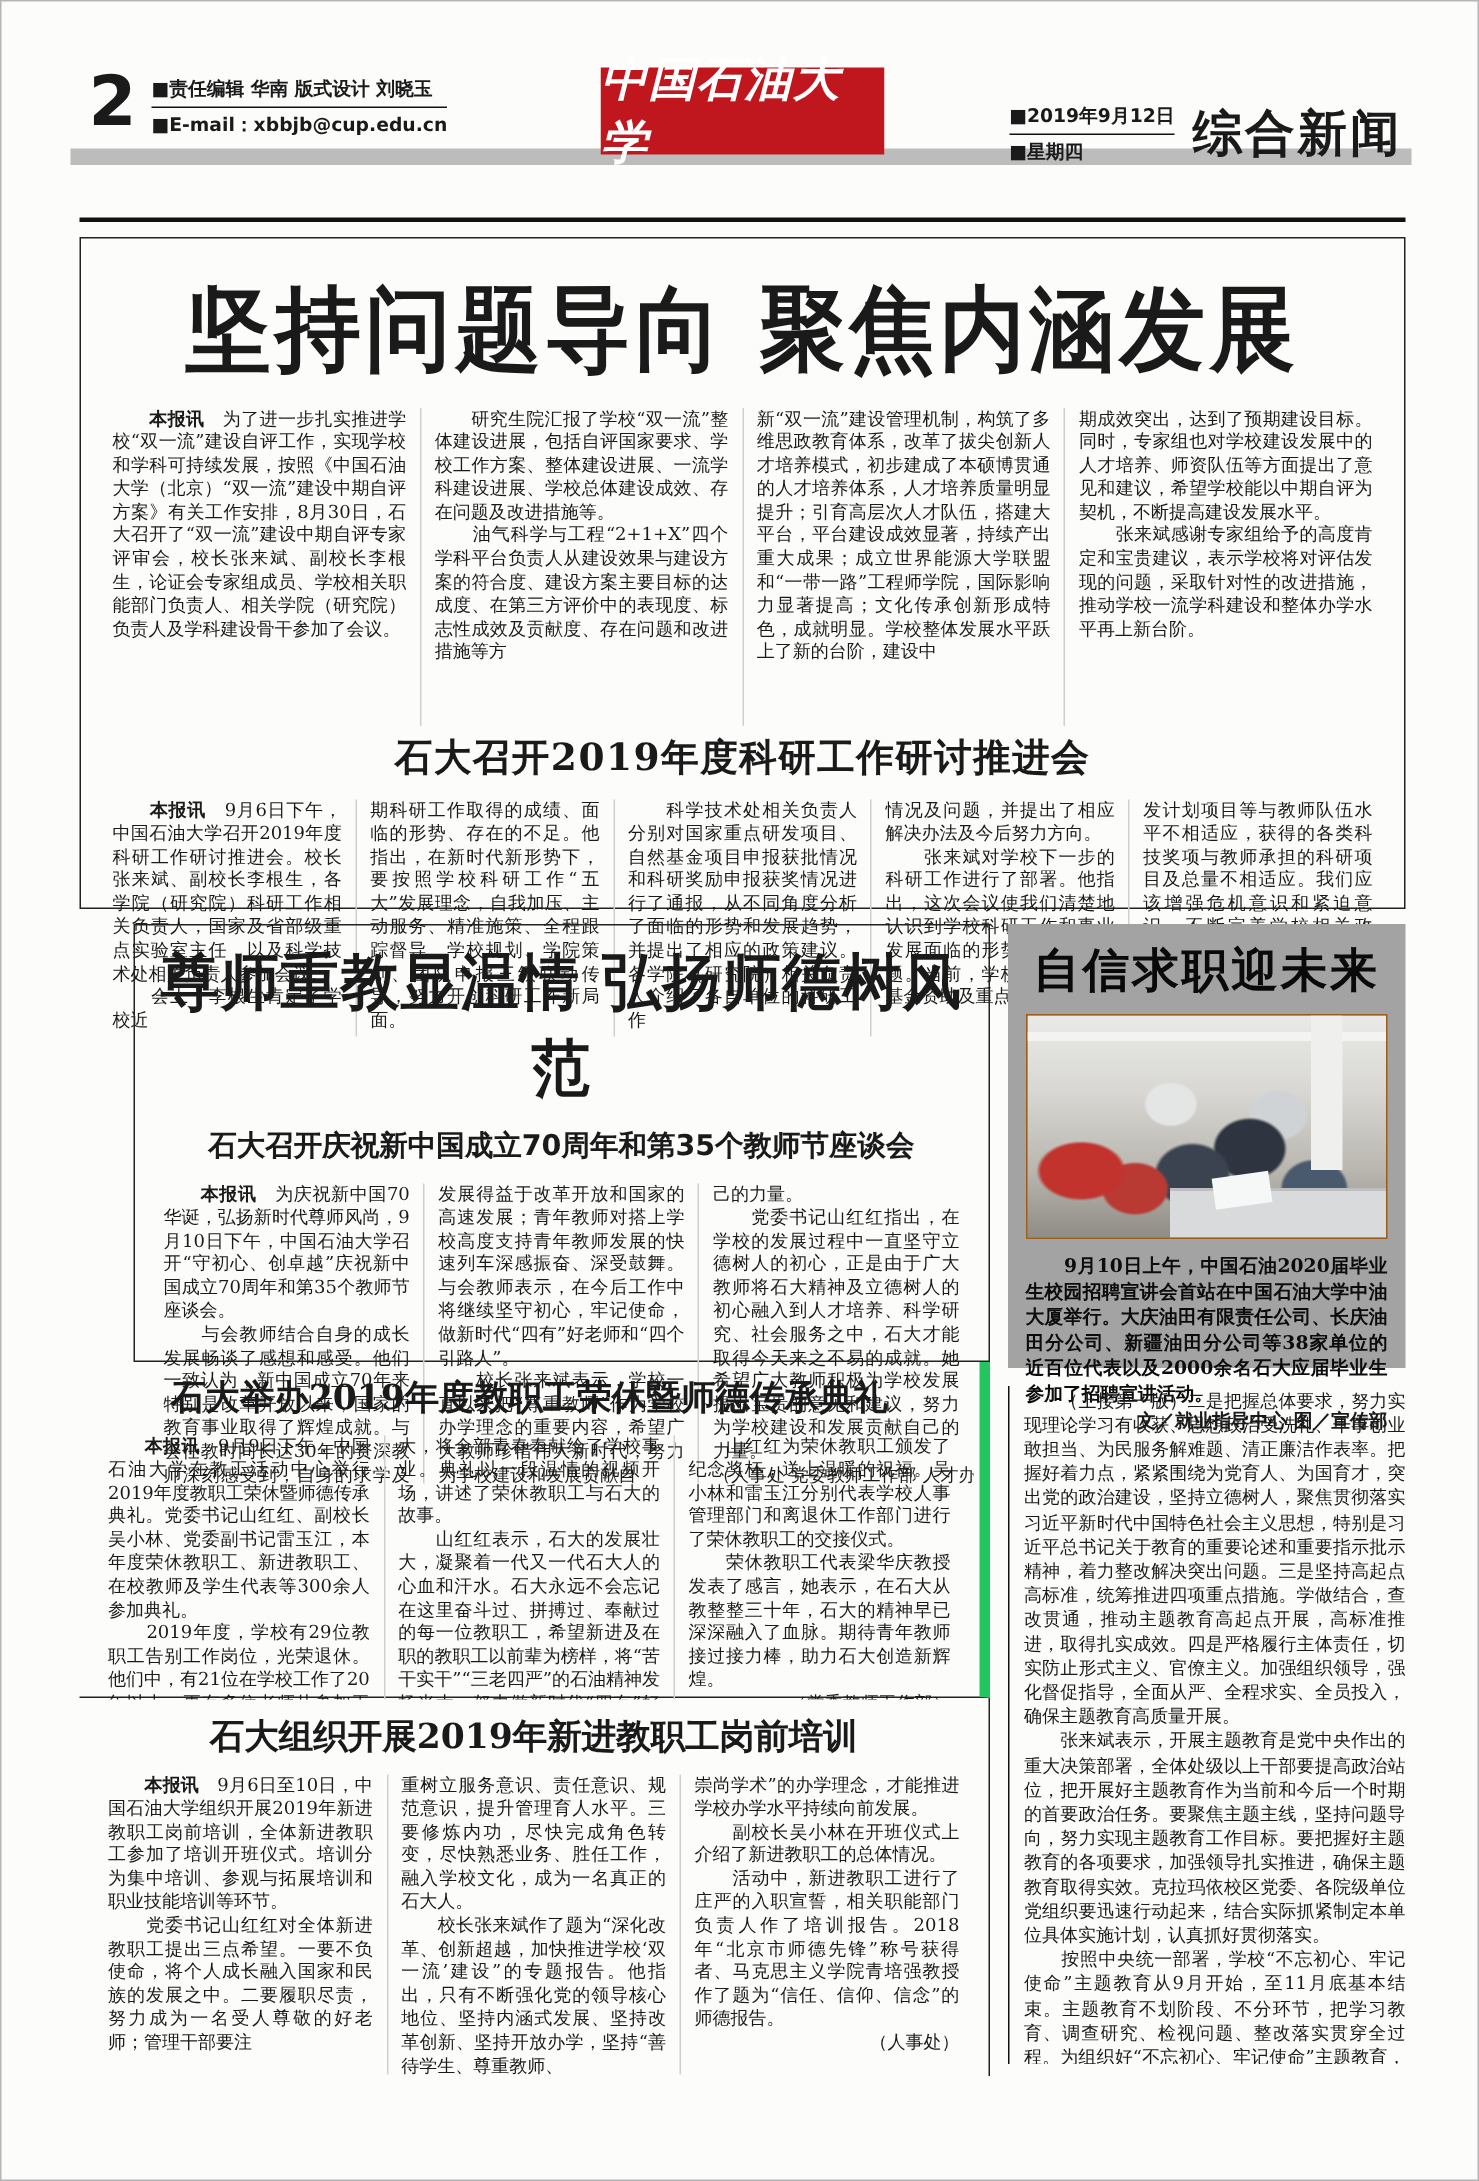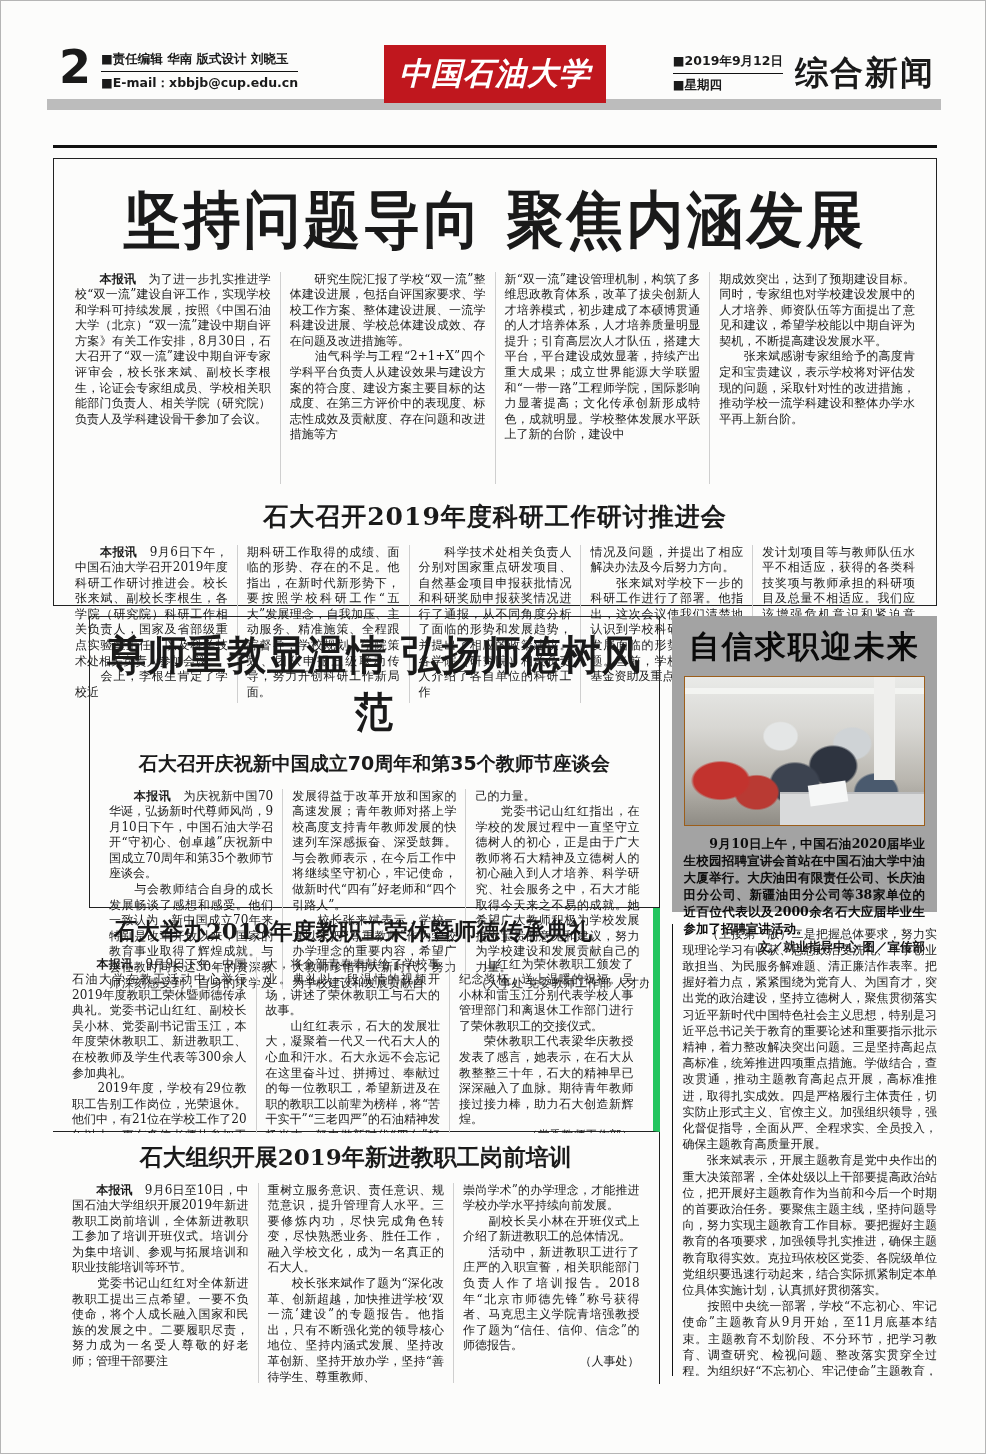--- a/index.html
+++ b/index.html
@@ -13,45 +13,45 @@
   }
   
   .header { position:relative; height:84px; }
   .graybar { position:absolute; left:-6px; right:-4px; top:60px; height:11px; background:#bcbcbc; }
   .hdr-left { position:absolute; left:6px; top:6px; display:flex; align-items:flex-start; gap:10px; }
   .pagenum { font-family:"DejaVu Sans","Liberation Sans",sans-serif; font-weight:900; font-size:46px; line-height:44px; }
   .ed-lines { padding-top:6px; font-family:"DejaVu Sans","Liberation Sans",sans-serif; font-size:12.5px; font-weight:bold; }
   .ed-lines .l1 { border-bottom:1.5px solid #111; padding-bottom:3px; margin-bottom:3px; }
   .masthead {
     position:absolute; left:50%; transform:translateX(-50%); top:6px; z-index:3;
-    width:222px; height:58px; background:#c0171e; color:#fff;
+    width:189px; height:58px; background:#c0171e; color:#fff;
     display:flex; align-items:center; justify-content:center;
     font-family:"DejaVu Serif","Liberation Serif",serif; font-weight:bold; font-style:italic;
     font-size:31px; letter-spacing:1px; transform:translateX(-50%) ;
   }
-  .hdr-right { position:absolute; right:2px; top:12px; display:flex; align-items:center; gap:12px; }
+  .hdr-right { position:absolute; right:2px; top:28px; display:flex; align-items:center; gap:12px; }
   .date-lines { font-family:"DejaVu Sans","Liberation Sans",sans-serif; font-size:12.5px; font-weight:bold; }
   .date-lines .l1 { border-bottom:1.5px solid #111; padding-bottom:3px; margin-bottom:3px; }
   .section-title { font-family:"DejaVu Sans","Liberation Sans",sans-serif; font-weight:900; font-size:33px; letter-spacing:2px; }
   .toprule { height:2.5px; background:#111; margin-top:22px; }
   
   .box1 { border:1px solid #222; margin-top:10px; padding:8px 12px 10px; height:448px; }
   .h1 {
     text-align:center; font-family:"DejaVu Sans","Liberation Sans",sans-serif;
     font-weight:900; font-size:57px; letter-spacing:3px; margin-top:12px;
     transform:scaleY(1.08); transform-origin:top;
   }
   .subhead { text-align:center; font-family:"DejaVu Sans","Liberation Sans",sans-serif; font-weight:bold; font-size:21px; margin-top:26px; letter-spacing:1px; }
   .cols { display:flex; margin-top:16px; }
   .col { flex:1; padding:0 9px; font-size:12px; line-height:15.6px; text-align:justify; white-space:pre-line; overflow:hidden; }
   .col + .col { border-left:1px solid #cfcfcf; }
   .lead { font-weight:bold; font-family:"DejaVu Sans","Liberation Sans",sans-serif; }
   .byline { text-align:right; white-space:nowrap; }
   .body1 { height:212px; }
-  .h2 { text-align:center; font-weight:900; font-size:25px; letter-spacing:1px; margin-top:16px; font-family:"DejaVu Serif","Liberation Serif",serif; }
+  .h2 { text-align:center; font-weight:900; font-size:25px; letter-spacing:1px; margin-top:4px; font-family:"DejaVu Serif","Liberation Serif",serif; }
   .body2 { height:158px; margin-top:12px; }
   
   .row2 { display:flex; gap:12px; margin-top:10px; }
   .leftcol { width:608px; }
   .rightcol { width:266px; }
   .box3 { border:1px solid #222; padding:6px 10px 8px; height:292px;margin-left:36px; }
   .h3 { text-align:center; font-weight:900; font-size:39px; letter-spacing:1px; margin-top:4px; font-family:"DejaVu Serif","Liberation Serif",serif; transform:scaleY(1.05); transform-origin:top; }
   .subhead3 { text-align:center; font-family:"DejaVu Sans","Liberation Sans",sans-serif; font-weight:bold; font-size:19px; margin-top:16px; }
   .body3 { height:200px; margin-top:12px; }
   .blockB { border-bottom:1px solid #222; padding:8px 10px 6px; height:224px; border-right:7px solid #22c55e; }

